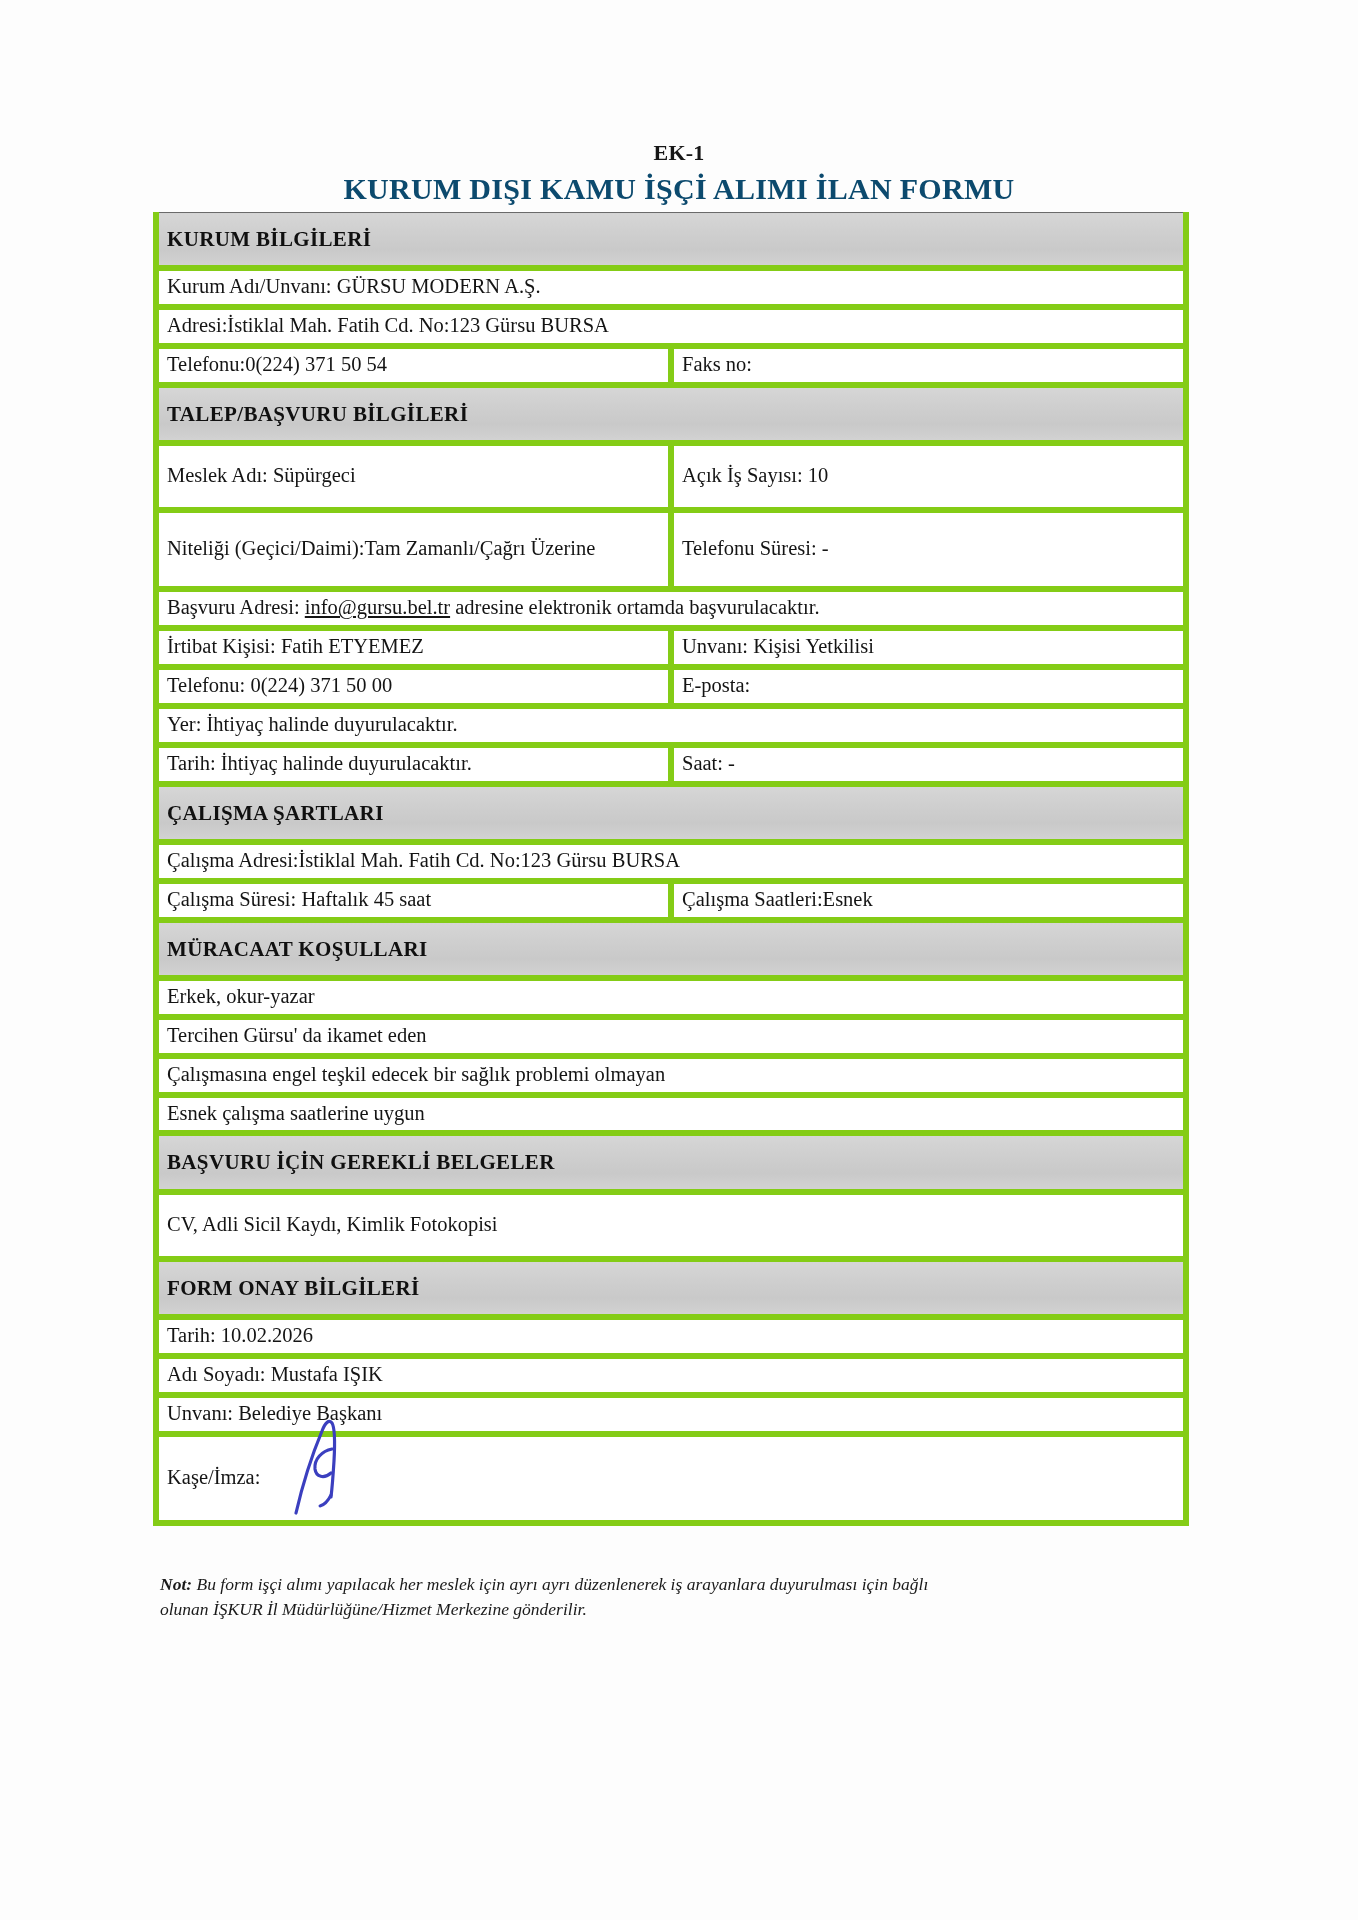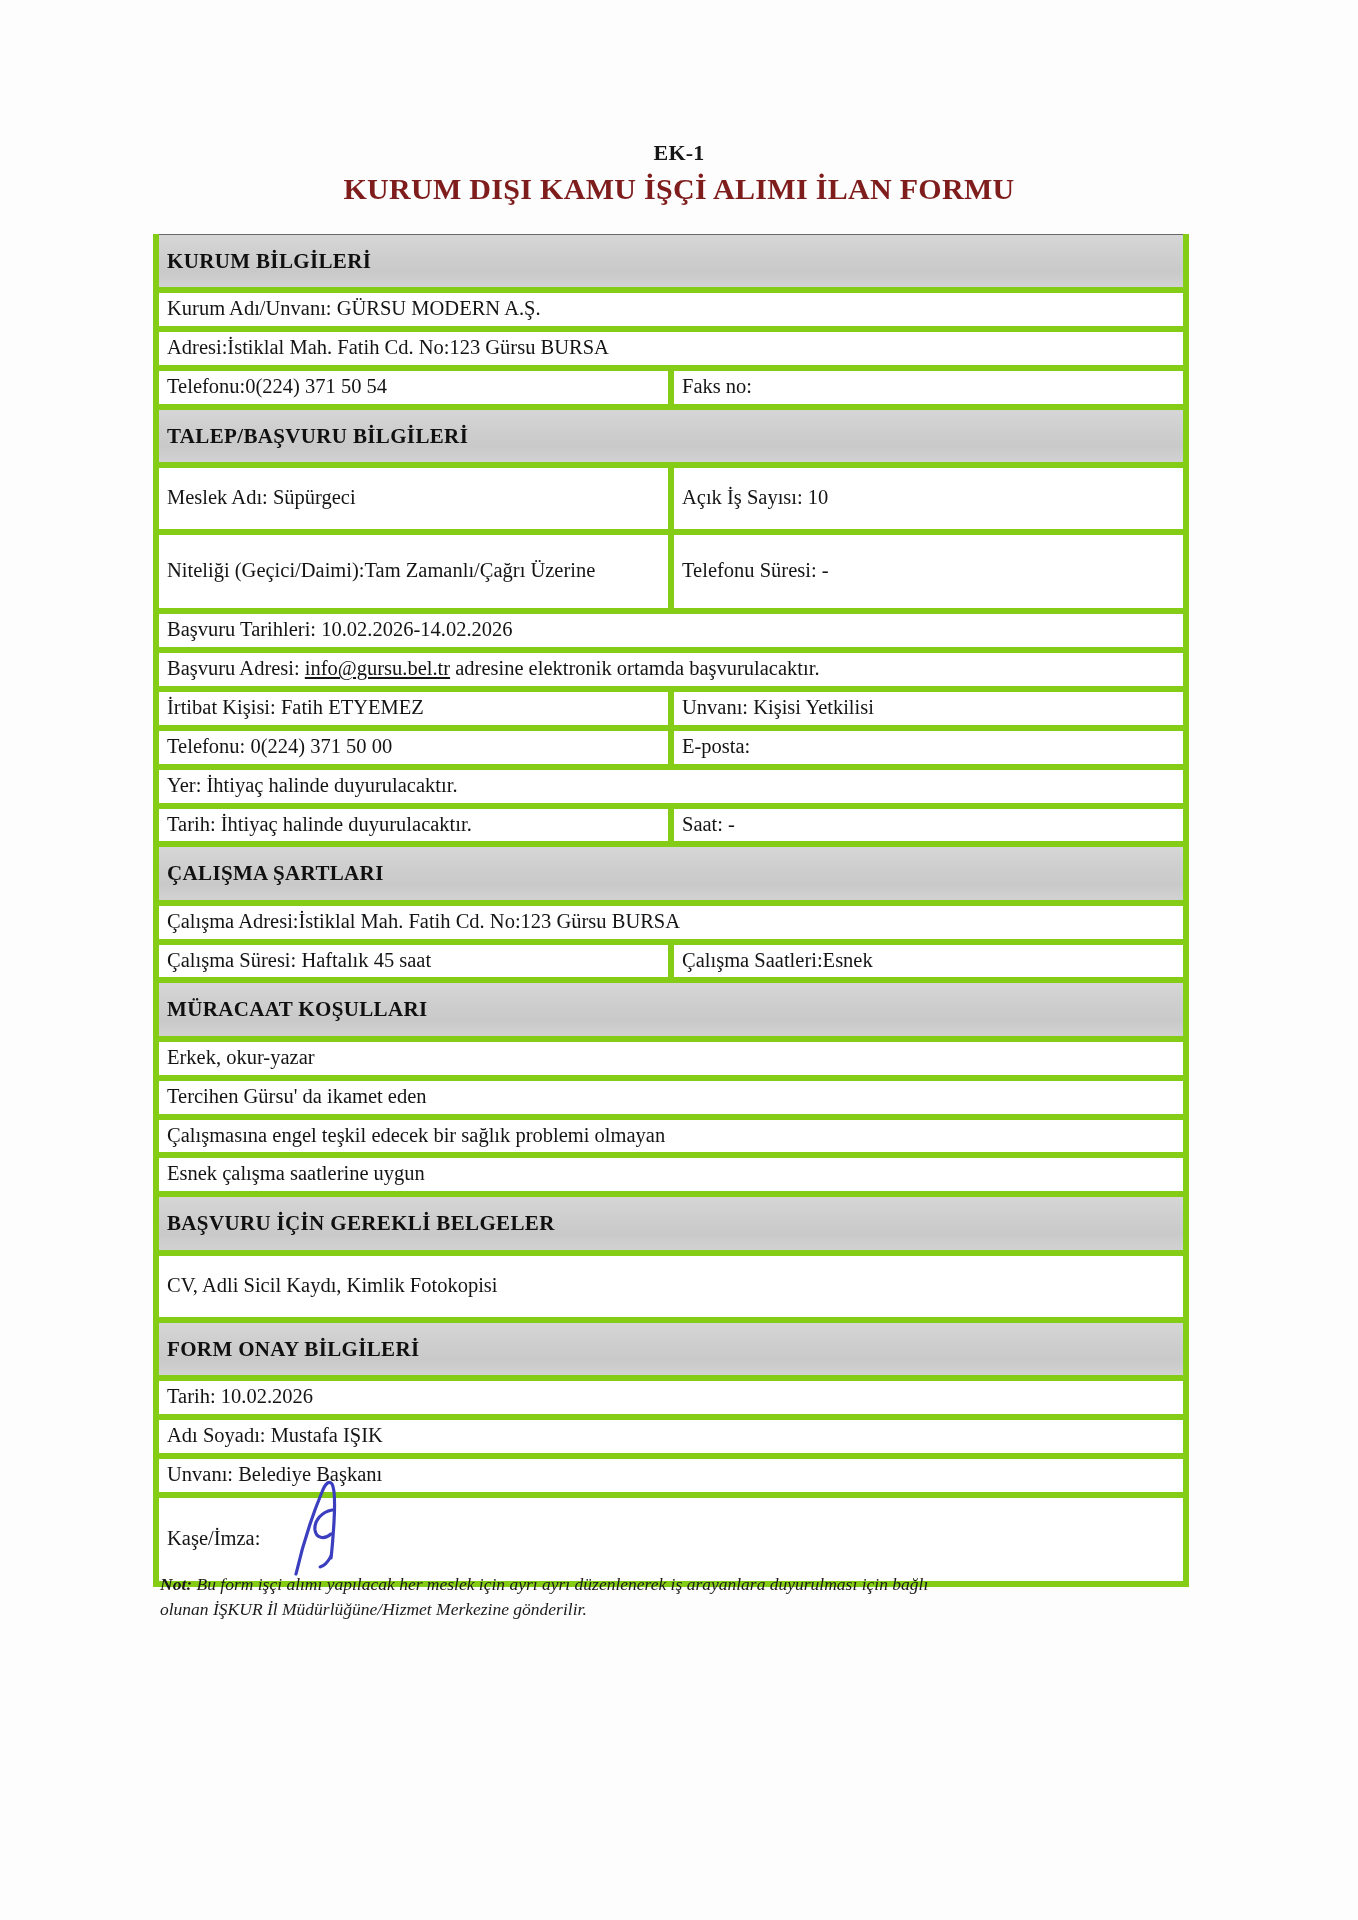--- a/index.html
+++ b/index.html
@@ -37,28 +37,28 @@
     font-size: 22px;
     letter-spacing: 0.2px;
     color: #161616;
     margin: 12px 0 6px 0;
   }
   .doc-title-line2 {
     font-family: "Liberation Serif", "DejaVu Serif", serif;
     font-weight: bold;
     font-size: 30px;
     letter-spacing: 0.3px;
-    color: #7f1d1d;
+    color: #0c4a6e;
     margin: 0;
   }
 
   .form-table {
     position: absolute;
     left: 153px;
-    top: 234px;
+    top: 212px;
     width: 1030px;
     border-collapse: collapse;
     table-layout: fixed;
   }
   .form-table td {
     border: 6px solid #84cc16;
     padding: 3px 8px 4px 8px;
     font-size: 20.5px;
     line-height: 1.26;
     vertical-align: middle;
@@ -157,23 +157,20 @@
       </tr>
       <tr>
         <td class="tall">Meslek Adı: Süpürgeci</td>
         <td class="tall">Açık İş Sayısı: 10</td>
       </tr>
       <tr>
         <td class="taller">Niteliği (Geçici/Daimi):Tam Zamanlı/Çağrı Üzerine</td>
         <td class="taller">Telefonu Süresi: -</td>
       </tr>
       <tr>
-        <td colspan="2">Başvuru Tarihleri: 10.02.2026-14.02.2026</td>
-      </tr>
-      <tr>
         <td colspan="2"><span>Başvuru Adresi: </span><span class="inline-link">info@gursu.bel.tr</span><span> adresine elektronik ortamda başvurulacaktır.</span></td>
       </tr>
       <tr>
         <td>İrtibat Kişisi: Fatih ETYEMEZ</td>
         <td>Unvanı: Kişisi Yetkilisi</td>
       </tr>
       <tr>
         <td>Telefonu: 0(224) 371 50 00</td>
         <td>E-posta:</td>
       </tr>

